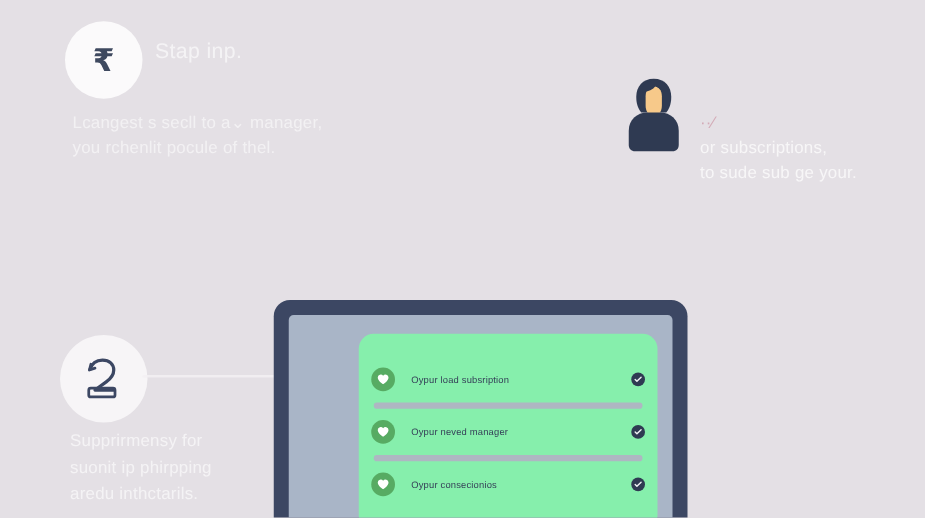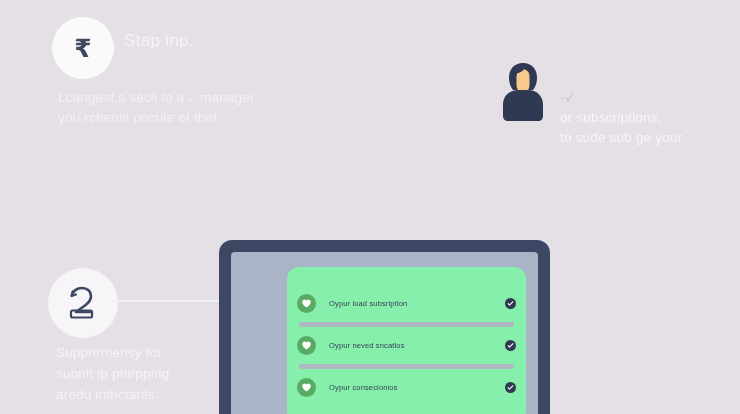--- a/index.html
+++ b/index.html
@@ -188,21 +188,21 @@
         </div>
 
         <div class="divider"></div>
 
         <div class="row">
           <span class="row-check">
             <svg width="11" height="11" viewBox="0 0 12 12" xmlns="http://www.w3.org/2000/svg">
               <path d="M6 10.2S1.3 7.3 1.3 4.3A2.6 2.6 0 0 1 6 2.8a2.6 2.6 0 0 1 4.7 1.5c0 3-4.7 5.9-4.7 5.9z" fill="#ffffff"></path>
             </svg>
           </span>
-          <span class="row-label">Oypur neved sncatlos</span>
+          <span class="row-label">Oypur neved manager</span>
           <span class="row-action">
             <svg width="7" height="7" viewBox="0 0 8 8" xmlns="http://www.w3.org/2000/svg">
               <path d="M1.3 4.2l1.6 1.6L6.7 2" fill="none" stroke="#eef0f3" stroke-width="1.3" stroke-linecap="round" stroke-linejoin="round"></path>
             </svg>
           </span>
         </div>
 
         <div class="divider"></div>
 
         <div class="row">

